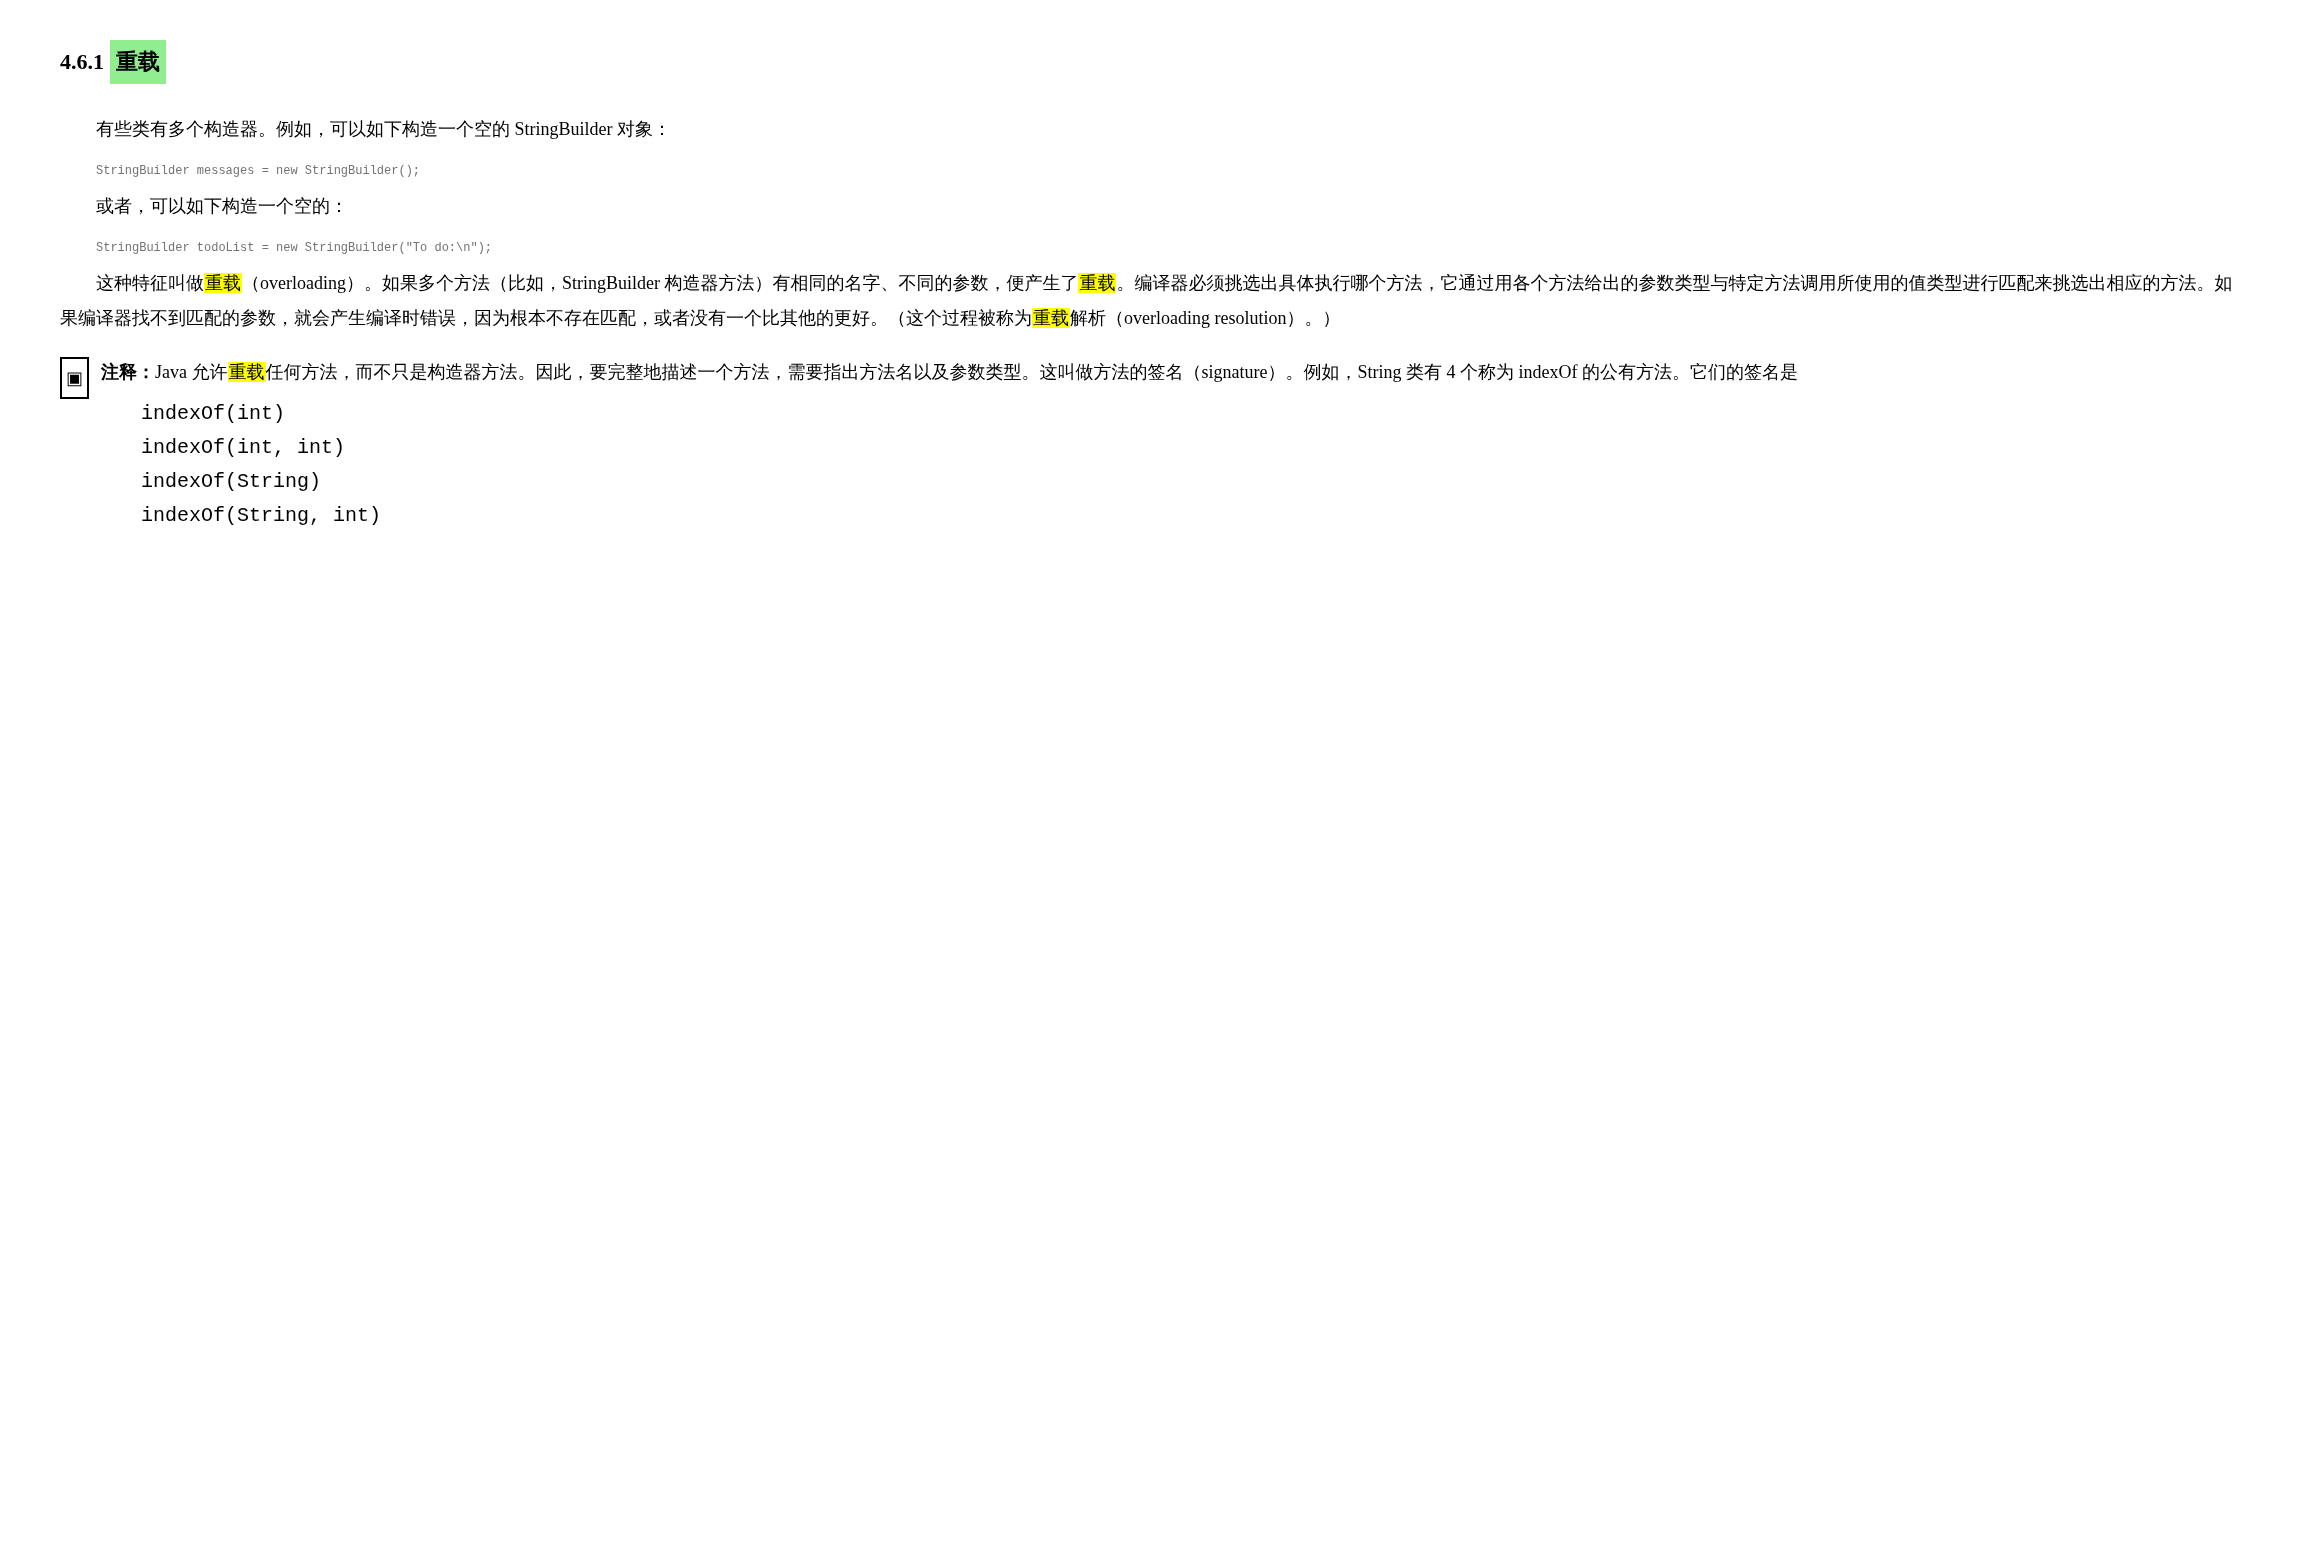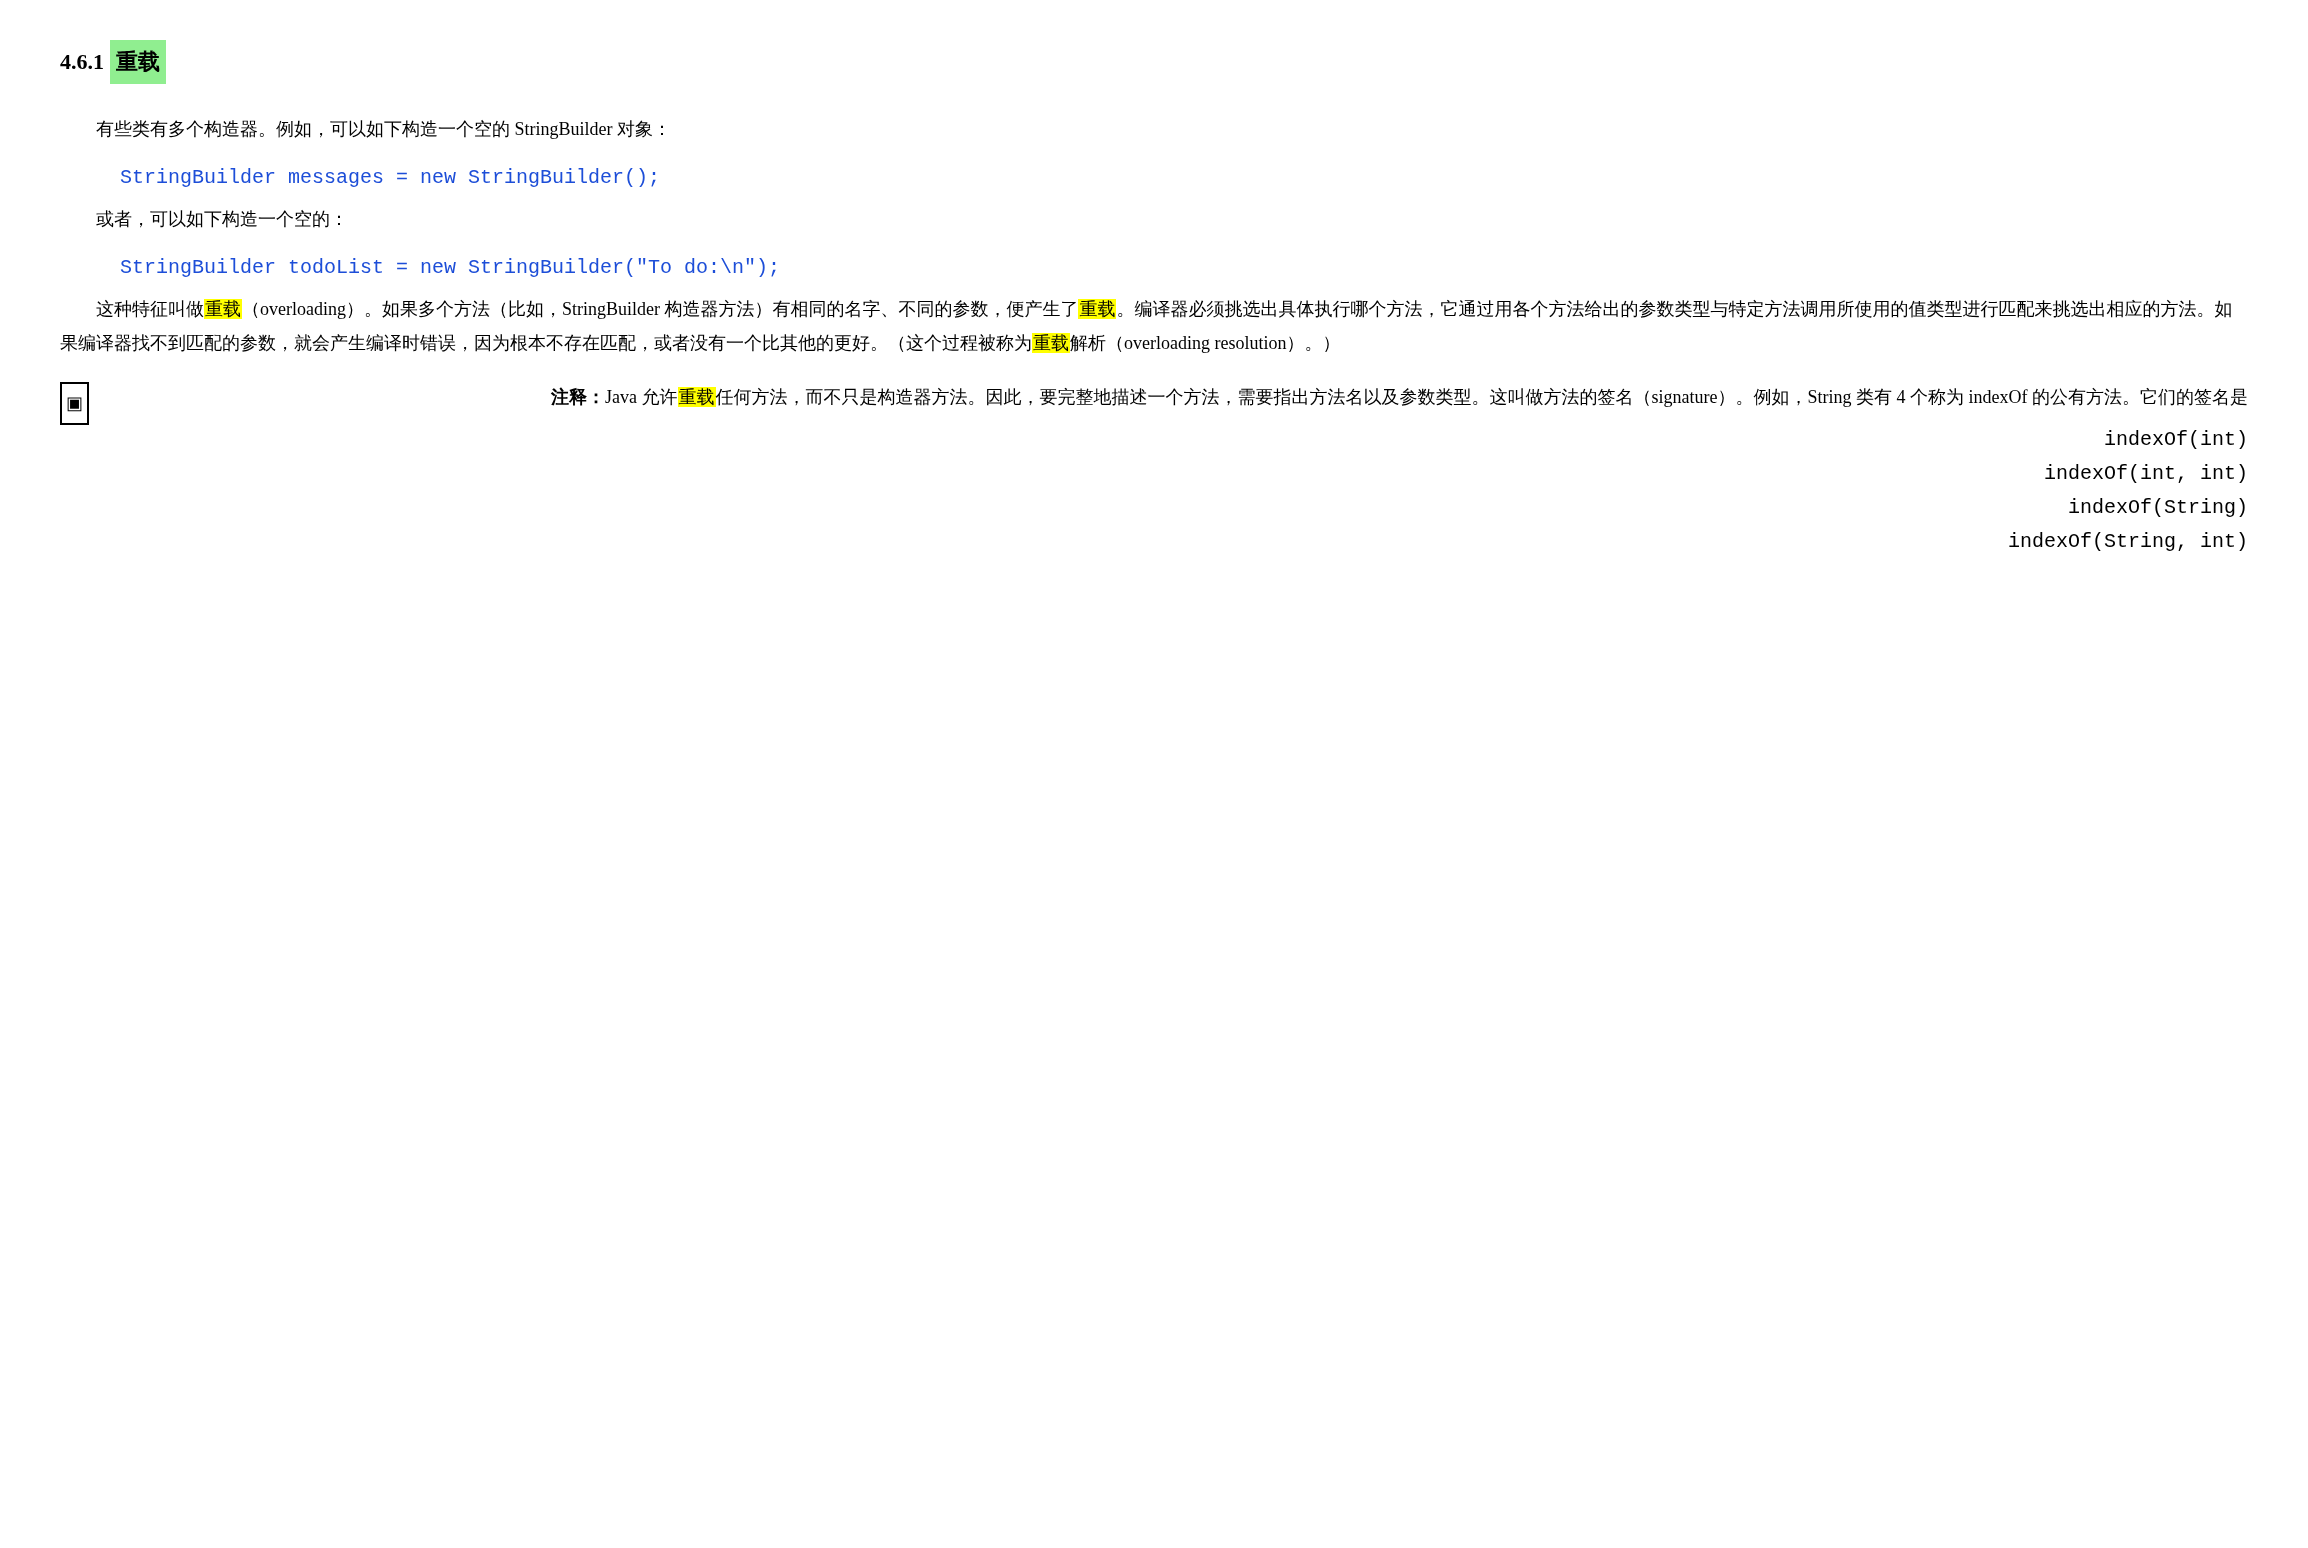--- a/index.html
+++ b/index.html
@@ -38,23 +38,23 @@
       padding: 2px 6px;
     }
 
     .highlight {
       background-color: #FFFF00;
       padding: 0 1px;
     }
 
     .code-block {
       font-family: "Courier New", Courier, monospace;
-      font-size: 20px;
+      font-size: 12px;
       margin: 8px 0 8px 3em;
-      color: #1d4ed8;
+      color: #737373;
       line-height: 1.6;
     }
 
     .note-block {
       display: flex;
       align-items: flex-start;
       gap: 12px;
       margin: 20px 0;
       line-height: 1.9;
     }
@@ -63,21 +63,20 @@
       font-size: 22px;
       flex-shrink: 0;
       margin-top: 2px;
       border: 2px solid #000;
       padding: 2px 4px;
       font-size: 18px;
     }
 
     .note-content {
       flex: 1;
-      text-align: right;
     }
 
     .note-label {
       font-weight: bold;
     }
 
     .note-code {
       font-family: "Courier New", Courier, monospace;
       font-size: 20px;
       margin: 8px 0 12px 2em;

